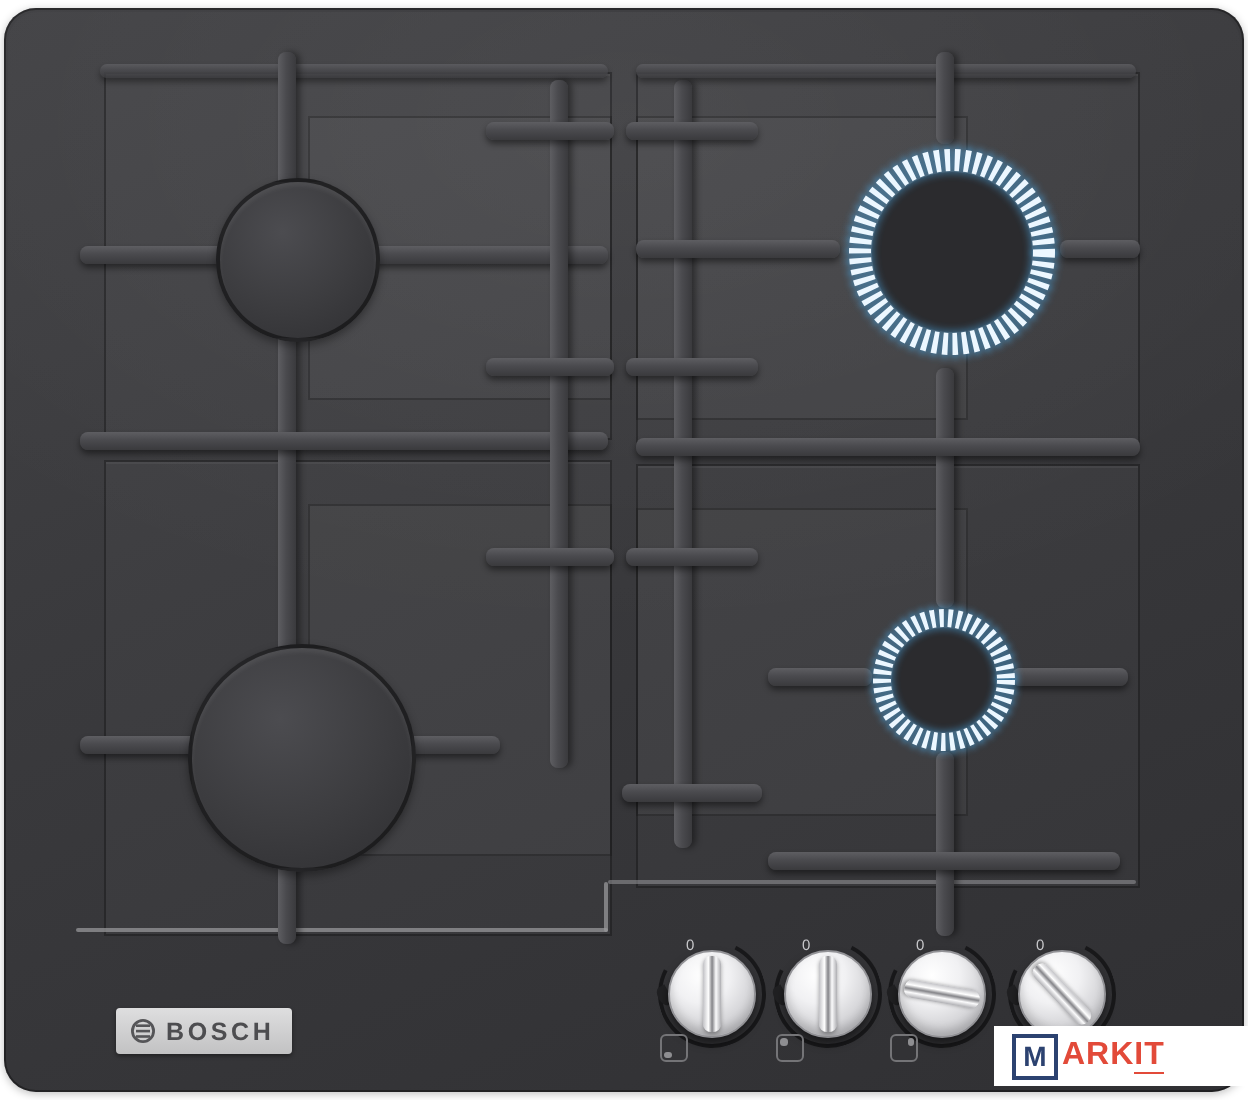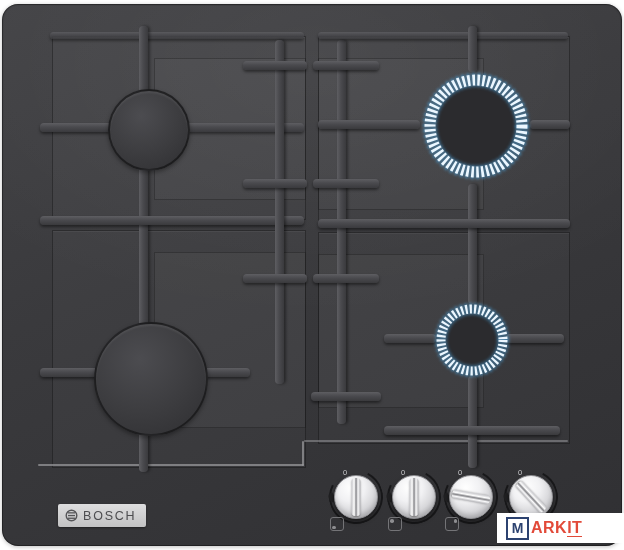--- a/index.html
+++ b/index.html
@@ -57,21 +57,21 @@
        border:1.4px solid #747477;border-radius:3px;}
   .pos-icon .dot{position:absolute;width:3.5px;height:3.5px;border-radius:50%;background:#8e8e91;}
   .dot.bl{left:1px;bottom:1px;} .dot.tl{left:1px;top:1px;}
   .dot.tr{right:1px;top:1px;}  .dot.br{right:1px;bottom:1px;}
 
   
   .badge{left:58px;top:504px;width:88px;height:23px;border-radius:2px;
        background:linear-gradient(180deg,#dededf 0%,#c2c2c3 100%);
        box-shadow:0 1px 2px rgba(0,0,0,.4);
        display:flex;align-items:center;gap:5px;padding-left:7px;box-sizing:border-box;}
-  .badge .word{font-size:12.5px;font-weight:normal;letter-spacing:1.8px;color:#4d4d50;}
+  .badge .word{font-size:12.5px;font-weight:bold;letter-spacing:1.8px;color:#4d4d50;}
 
   
   .wm{left:497px;top:513px;width:127px;height:30px;background:#ffffff;
       display:flex;align-items:center;padding-left:9px;box-sizing:border-box;}
   .wm .mbox{width:19px;height:19px;border:2px solid #2c4270;display:flex;
       align-items:center;justify-content:center;font-size:14px;font-weight:bold;color:#2c4270;}
   .wm .ark{margin-left:2px;font-size:16px;font-weight:bold;color:#e24a39;letter-spacing:.5px;}
   .wm .it{font-size:16px;font-weight:bold;color:#e24a39;letter-spacing:.5px;
       border-bottom:1.6px solid #e24a39;line-height:17px;}
 </style>

